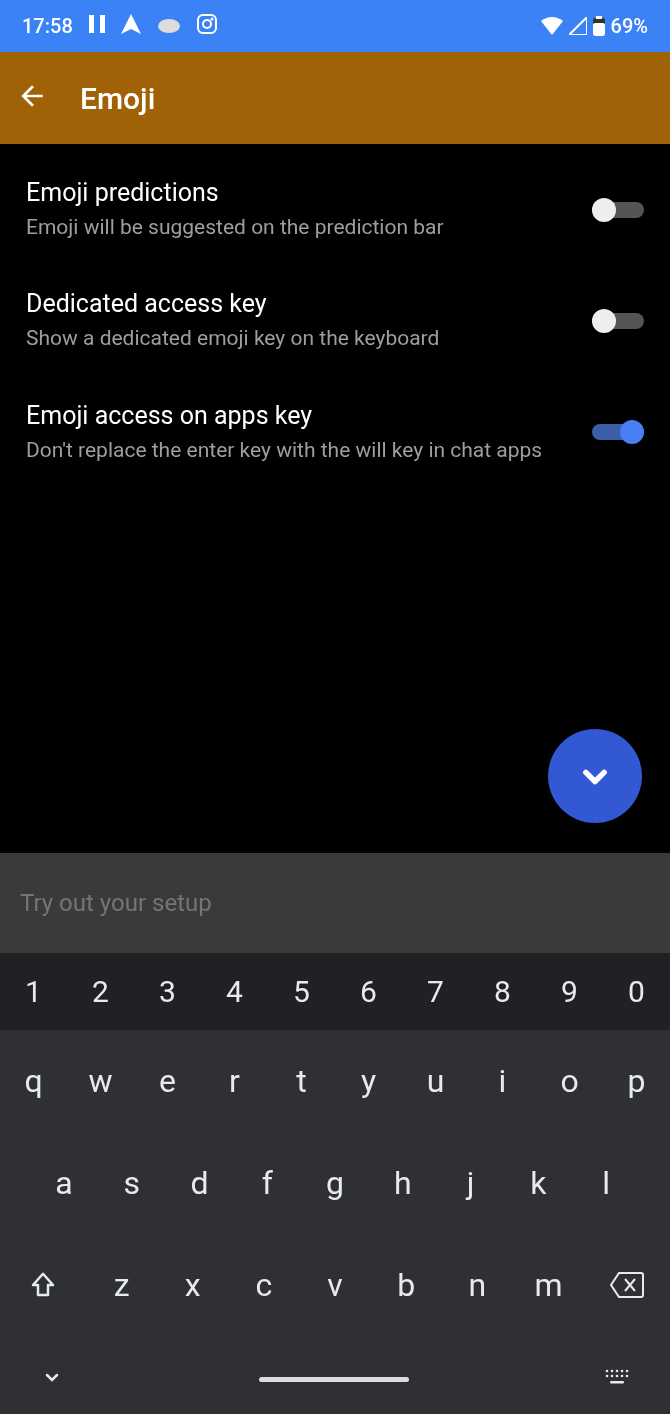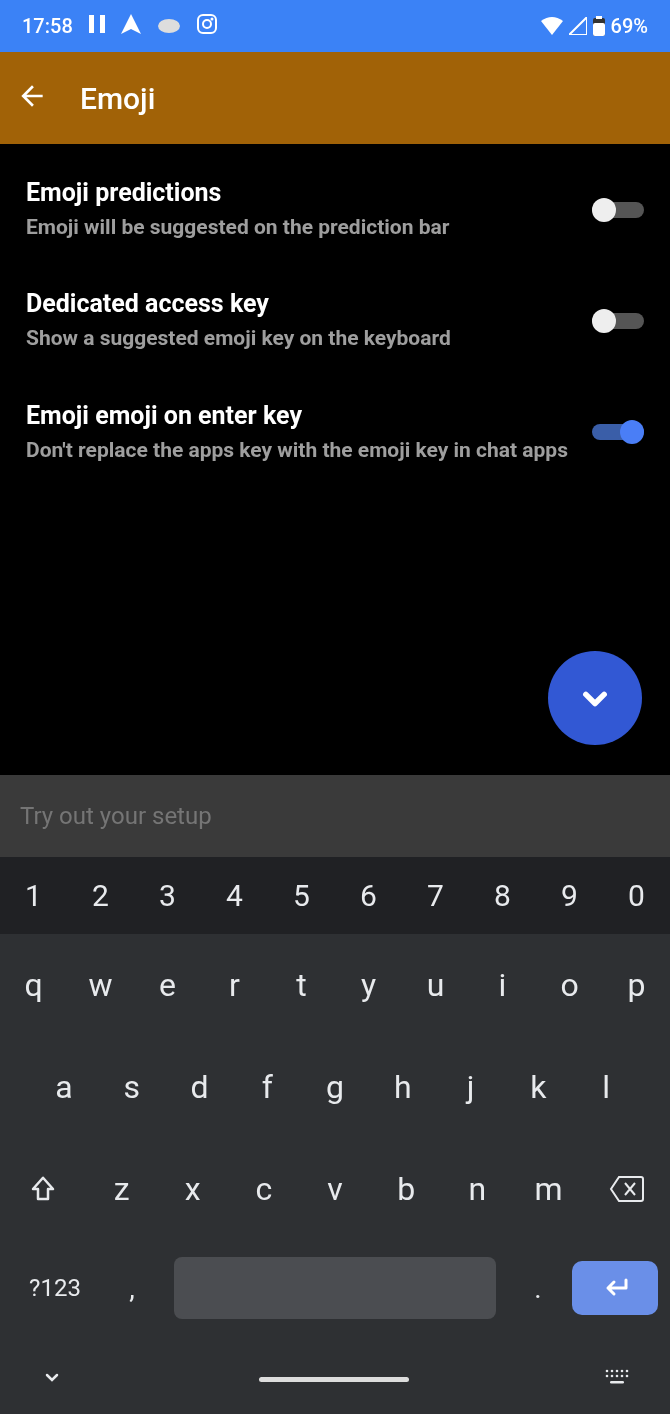--- a/index.html
+++ b/index.html
@@ -10,38 +10,38 @@
   .status-bar { height:52px; display:flex; align-items:center; padding:0 22px; background:#3b82f6; font-size:20px; font-weight:500;}
   .status-left { display:flex; align-items:center; gap:16px;}
   .status-right { margin-left:auto; display:flex; align-items:center; gap:6px;}
   .status-right svg { display:block; }
 
   
   .app-bar { height:92px; background:#a16207; display:flex; align-items:center; padding:0 16px; gap:32px;}
   .app-title { font-size:30px; font-weight:500; }
 
   
-  .settings { background:#000; flex:0 0 auto; padding:10px 0;font-weight:bold;}
+  .settings { background:#000; flex:0 0 auto; padding:10px 0;}
   .setting-row { display:flex; align-items:center; padding:24px 26px 24px 26px; gap:20px;}
   .setting-text { flex:1; }
   .setting-title { font-size:25px; color:#fff; margin-bottom:6px;}
   .setting-sub { font-size:21px; color:#9e9e9e; line-height:1.35;}
   .switch { width:52px; height:24px; position:relative;}
   .switch .track { position:absolute; top:4px; left:0; width:52px; height:16px; border-radius:10px; background:#555;}
   .switch .thumb { position:absolute; top:0; width:24px; height:24px; border-radius:50%; background:#eee;}
   .switch.off .thumb { left:0; }
   .switch.on .track { background:#3a5ea8; }
   .switch.on .thumb { background:#4a7ef6; left:28px;}
 
   
   .content-space { flex:1; background:#000; position:relative;}
   .fab { position:absolute; right:28px; bottom:30px; width:94px; height:94px; border-radius:50%; background:#3258d4; display:flex; align-items:center; justify-content:center;}
 
   
-  .try-bar { height:82px; background:#3a3a3a; display:flex; align-items:center; padding:0 20px;}
+  .try-bar { height:100px; background:#3a3a3a; display:flex; align-items:center; padding:0 20px;}
   .try-bar input { background:transparent; border:none; outline:none; color:#ccc; font-size:24px; width:100%;}
 
   
   .keyboard { background:#2e3033; color:#e8eaed; padding:0 0 8px 0;}
   .krow { display:flex; }
   .numrow { background:#202124; height:77px;}
   .numrow .k { flex:1; display:flex; align-items:center; justify-content:center; font-size:30px;}
   .letter-row { height:102px; }
   .letter-row .k { flex:1; display:flex; align-items:center; justify-content:center; font-size:32px;}
   .row2 { padding:0 30px;}
@@ -119,31 +119,31 @@
       <div class="setting-sub">Emoji will be suggested on the prediction bar</div>
     </div>
     <div class="switch off">
         <div class="track"></div>
         <div class="thumb"></div>
       </div>
   </div>
   <div class="setting-row">
     <div class="setting-text">
       <div class="setting-title">Dedicated access key</div>
-      <div class="setting-sub">Show a suggested emoji key on the keyboard</div>
+      <div class="setting-sub">Show a dedicated emoji key on the keyboard</div>
     </div>
     <div class="switch off">
         <div class="track"></div>
         <div class="thumb"></div>
       </div>
   </div>
   <div class="setting-row">
     <div class="setting-text">
-      <div class="setting-title">Emoji emoji on enter key</div>
-      <div class="setting-sub">Don't replace the apps key with the emoji key in chat apps</div>
+      <div class="setting-title">Emoji access on apps key</div>
+      <div class="setting-sub">Don't replace the enter key with the will key in chat apps</div>
     </div>
     <div class="switch on">
         <div class="track"></div>
         <div class="thumb"></div>
       </div>
   </div>
 </div>
 
 <div class="content-space">
   <div class="fab">
@@ -205,31 +205,20 @@
       <div class="k">c</div>
       <div class="k">v</div>
       <div class="k">b</div>
       <div class="k">n</div>
       <div class="k">m</div>
     </div>
     <div class="bksp">
       <svg width="36" height="28" viewBox="0 0 36 28">
           <path d="M10 2 H32 a2 2 0 0 1 2 2 V24 a2 2 0 0 1 -2 2 H10 L2 14 Z" fill="none" stroke="#e8eaed" stroke-width="2"></path>
           <path d="M16 8 L26 20 M26 8 L16 20" stroke="#e8eaed" stroke-width="2"></path>
-        </svg>
-    </div>
-  </div>
-  <div class="bottom-row">
-    <div class="sym-key">?123</div>
-    <div class="comma-key">,</div>
-    <div class="space-key"></div>
-    <div class="period-key">.</div>
-    <div class="enter-key">
-      <svg width="30" height="24" viewBox="0 0 30 24">
-          <path d="M26 4 V12 H8 M8 12 L14 6 M8 12 L14 18" fill="none" stroke="#fff" stroke-width="3" stroke-linecap="round" stroke-linejoin="round"></path>
         </svg>
     </div>
   </div>
 </div>
 
 <div class="nav-bar">
   <span>
     <svg width="24" height="24" viewBox="0 0 24 24">
         <path d="M7 10l5 5 5-5" fill="none" stroke="#e8eaed" stroke-width="2.5" stroke-linecap="round"></path>
       </svg>

